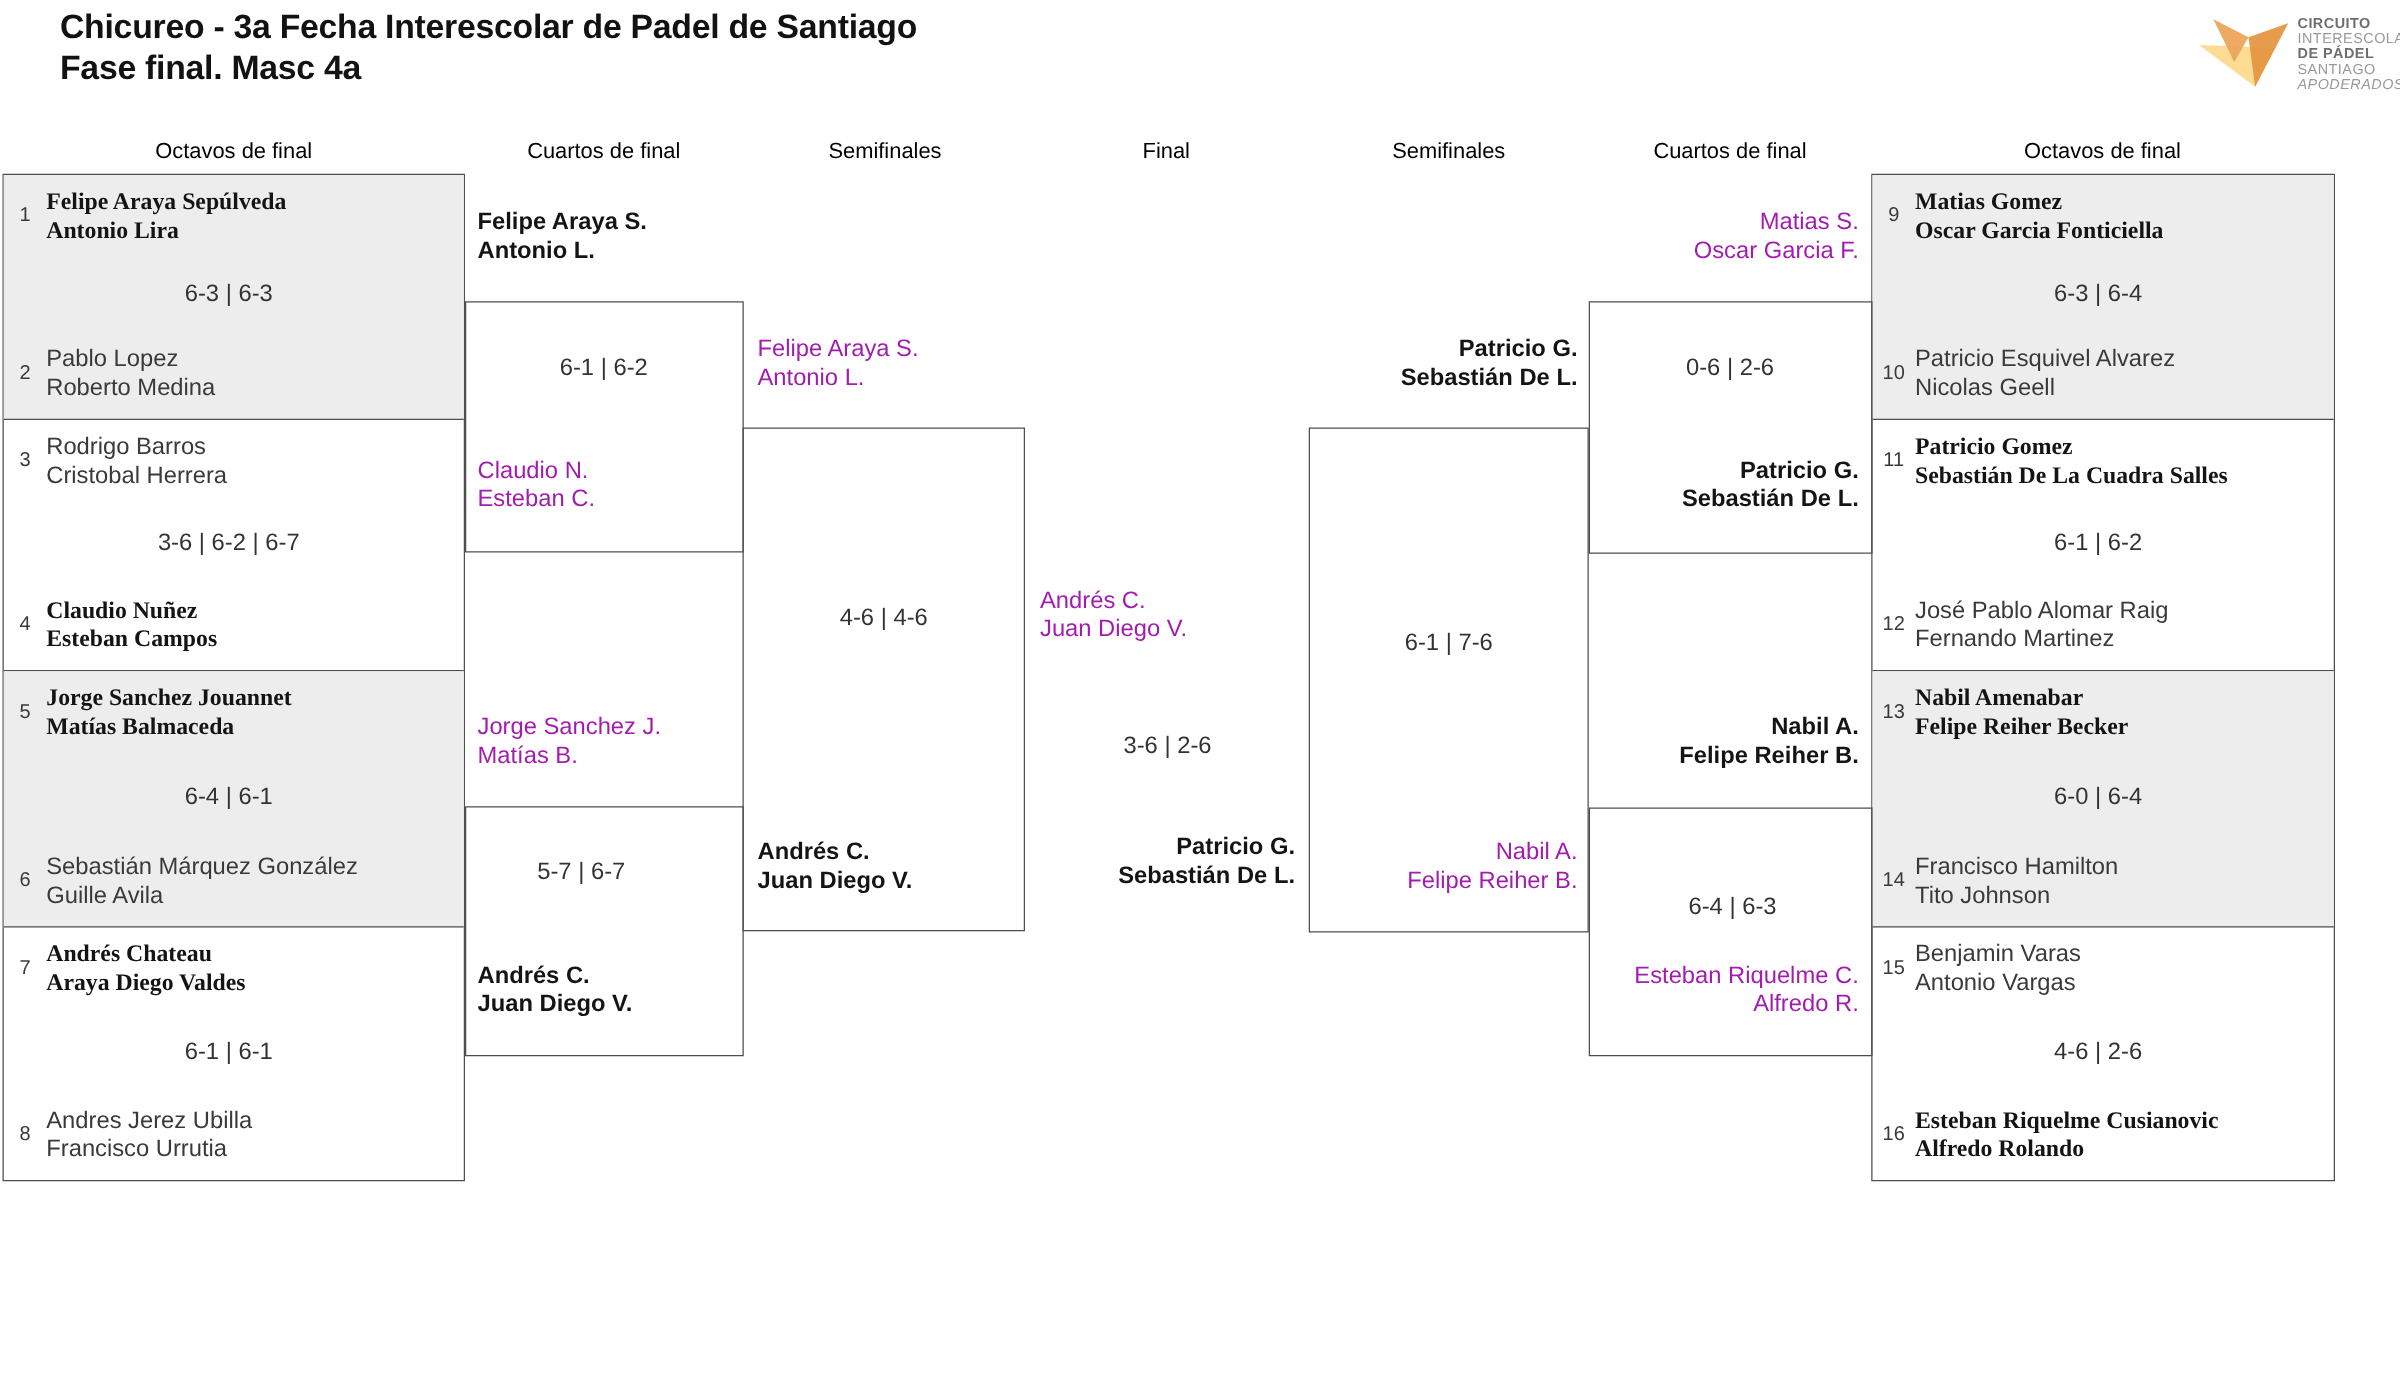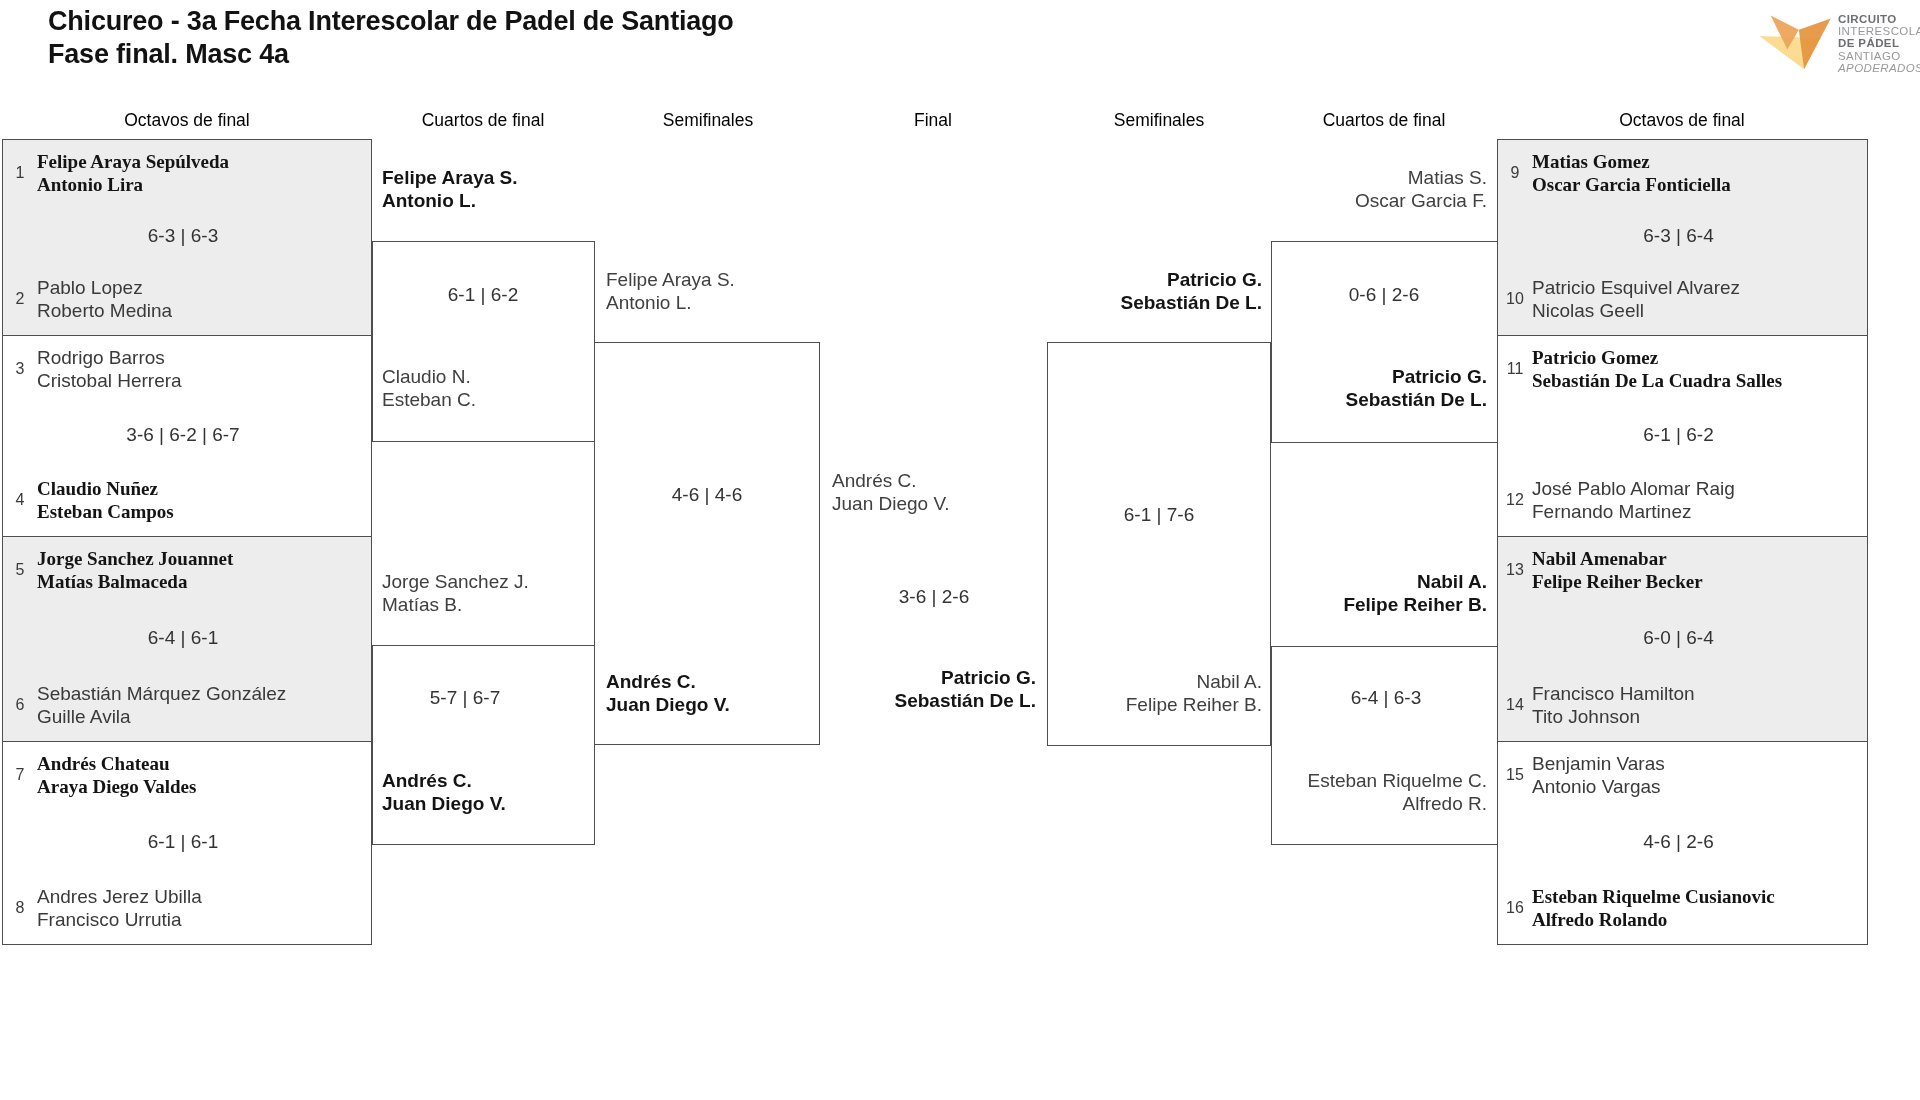--- a/index.html
+++ b/index.html
@@ -17,21 +17,21 @@
   .obox:last-child{border-bottom:none;flex:1;}
   .obox.gray{background:#ededed;}
   .oteam{display:flex;align-items:center;}
   .seed{width:34px;flex:none;text-align:center;font-size:16px;color:#3a3a3a;}
   .names{font-size:19px;line-height:23px;color:#3a3a3a;white-space:nowrap;}
   .names.w{font-weight:700;color:#141414;font-family:Liberation Serif, serif;}
   .oscore{flex:1;display:flex;align-items:center;justify-content:center;
           font-size:19px;color:#333;}
   
   .box{position:absolute;border:1px solid #4e4e4e;box-sizing:border-box;}
-  .tb{position:absolute;font-size:19px;line-height:23px;color:#404040;white-space:nowrap;}
+  .tb{position:absolute;font-size:19px;line-height:23px;color:#a21caf;white-space:nowrap;}
   .tb.w{font-weight:700;color:#141414;}
   .tb.r{text-align:right;}
   .sc{position:absolute;font-size:19px;line-height:24px;color:#333;text-align:center;}
   
   .logo-mark{position:absolute;left:1757px;top:12px;width:76px;height:60px;}
   .logo-text{position:absolute;left:1838px;top:13px;font-size:11.5px;line-height:12.2px;
              letter-spacing:0.4px;color:#97999c;}
   .lt-b{font-weight:700;color:#6d6e71;}
   .lt-i{font-style:italic;}
 </style>
@@ -283,19 +283,19 @@
   <div class="sc" style="left:1272px;top:283px;width:224px">0-6 | 2-6</div>
   <div class="tb w r" style="left:1271px;top:365px;width:216px">
     <div>Patricio G.</div>
     <div>Sebastián De L.</div>
   </div>
 
   <div class="tb w r" style="left:1271px;top:570px;width:216px">
     <div>Nabil A.</div>
     <div>Felipe Reiher B.</div>
   </div>
-  <div class="sc" style="left:1272px;top:686px;width:228px">6-4 | 6-3</div>
+  <div class="sc" style="left:1272px;top:714px;width:228px">6-4 | 6-3</div>
   <div class="tb r" style="left:1271px;top:769px;width:216px">
     <div>Esteban Riquelme C.</div>
     <div>Alfredo R.</div>
   </div>
 
 </div>
 
 </body></html>

